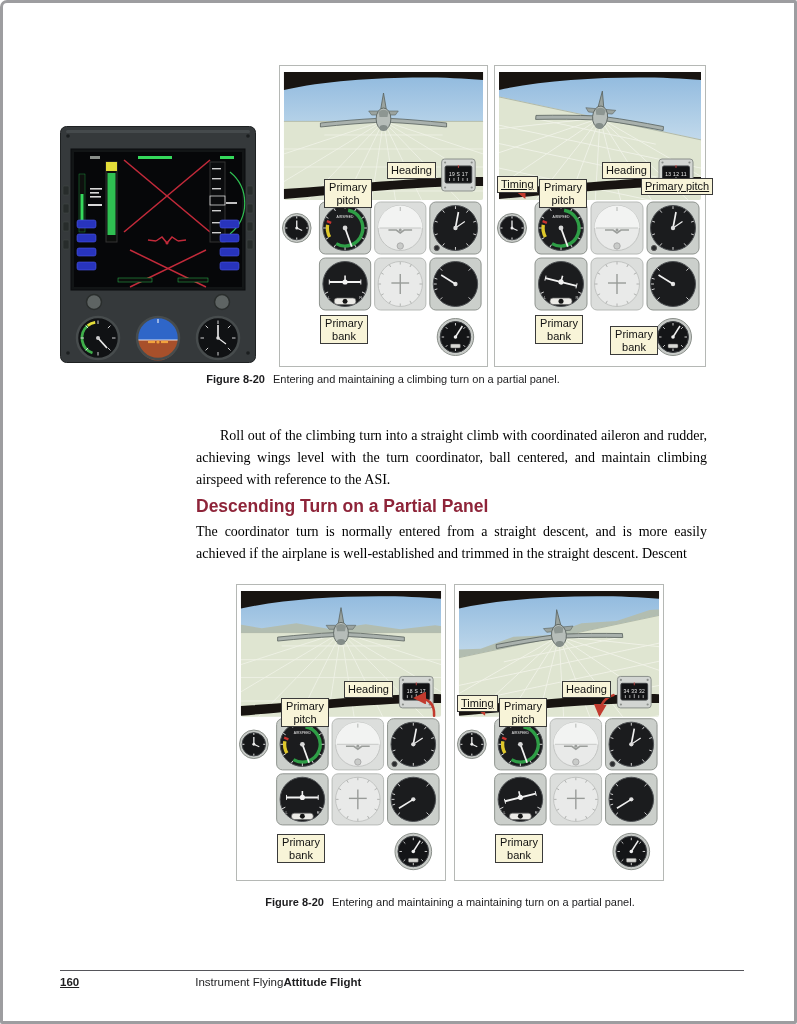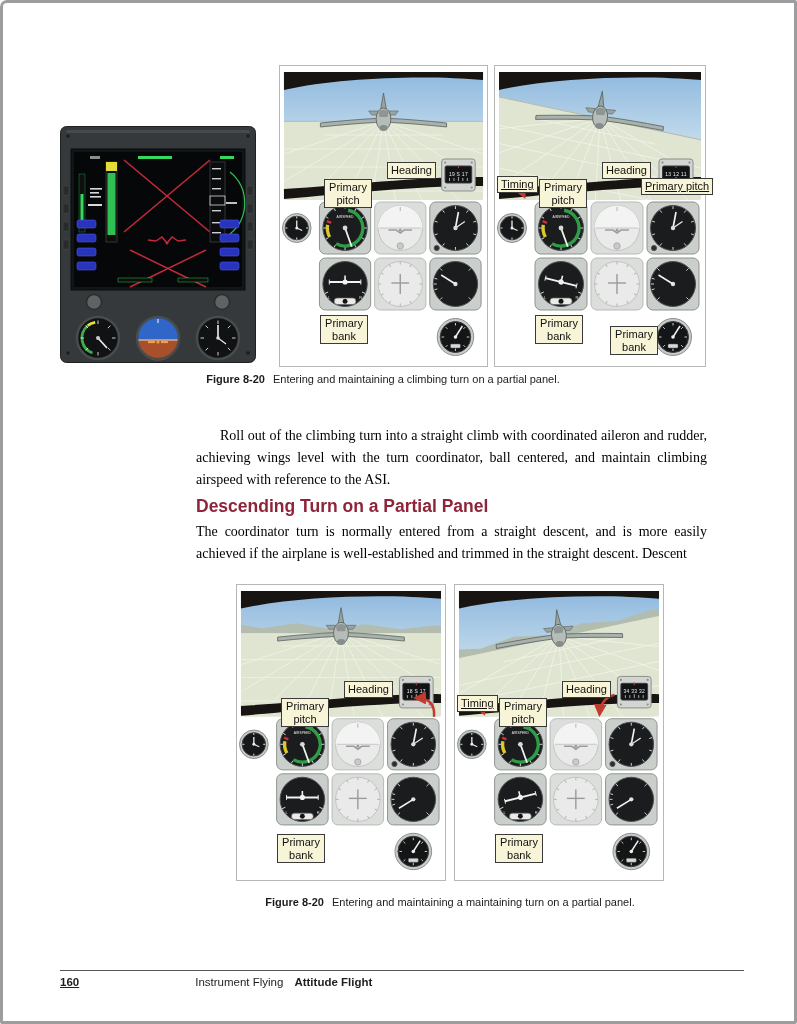--- a/index.html
+++ b/index.html
@@ -21,21 +21,21 @@
   .caption .capsp{margin-left:8px;}
   .bodytext{position:absolute;left:193px;width:511px;font-family:"Liberation Serif",serif;
             font-size:14px;line-height:22px;color:#000000;text-align:justify;}
   #para1{top:422px;text-indent:24px;}
   #heading{position:absolute;left:193px;top:493px;font-size:17.5px;font-weight:bold;color:#8E2439;}
   #para2{top:518px;}
   #footer-rule{position:absolute;left:57px;top:967px;width:684px;height:1px;background:#55555a;}
   #footer{position:absolute;left:57px;top:973px;font-size:11.5px;color:#1e1e20;}
   #footer .pgnum{font-weight:bold;text-decoration:underline;}
   #footer .book{margin-left:116px;}
-  #footer .chap{margin-left:11px;font-weight:bold;}
+  #footer .chap{margin-left:0;font-weight:bold;}
   .arr{stroke:#c23b2e;stroke-width:2.6;fill:none;stroke-linecap:round;}
 </style>
 </head>
 <body>
 
 <svg width="0" height="0" style="position:absolute" aria-hidden="true">
   <defs>
     <linearGradient id="skyg" x1="0" y1="0" x2="0" y2="1">
       <stop offset="0" stop-color="#8fb9de"></stop>
         <stop offset="0.72" stop-color="#d4e5f0"></stop>

